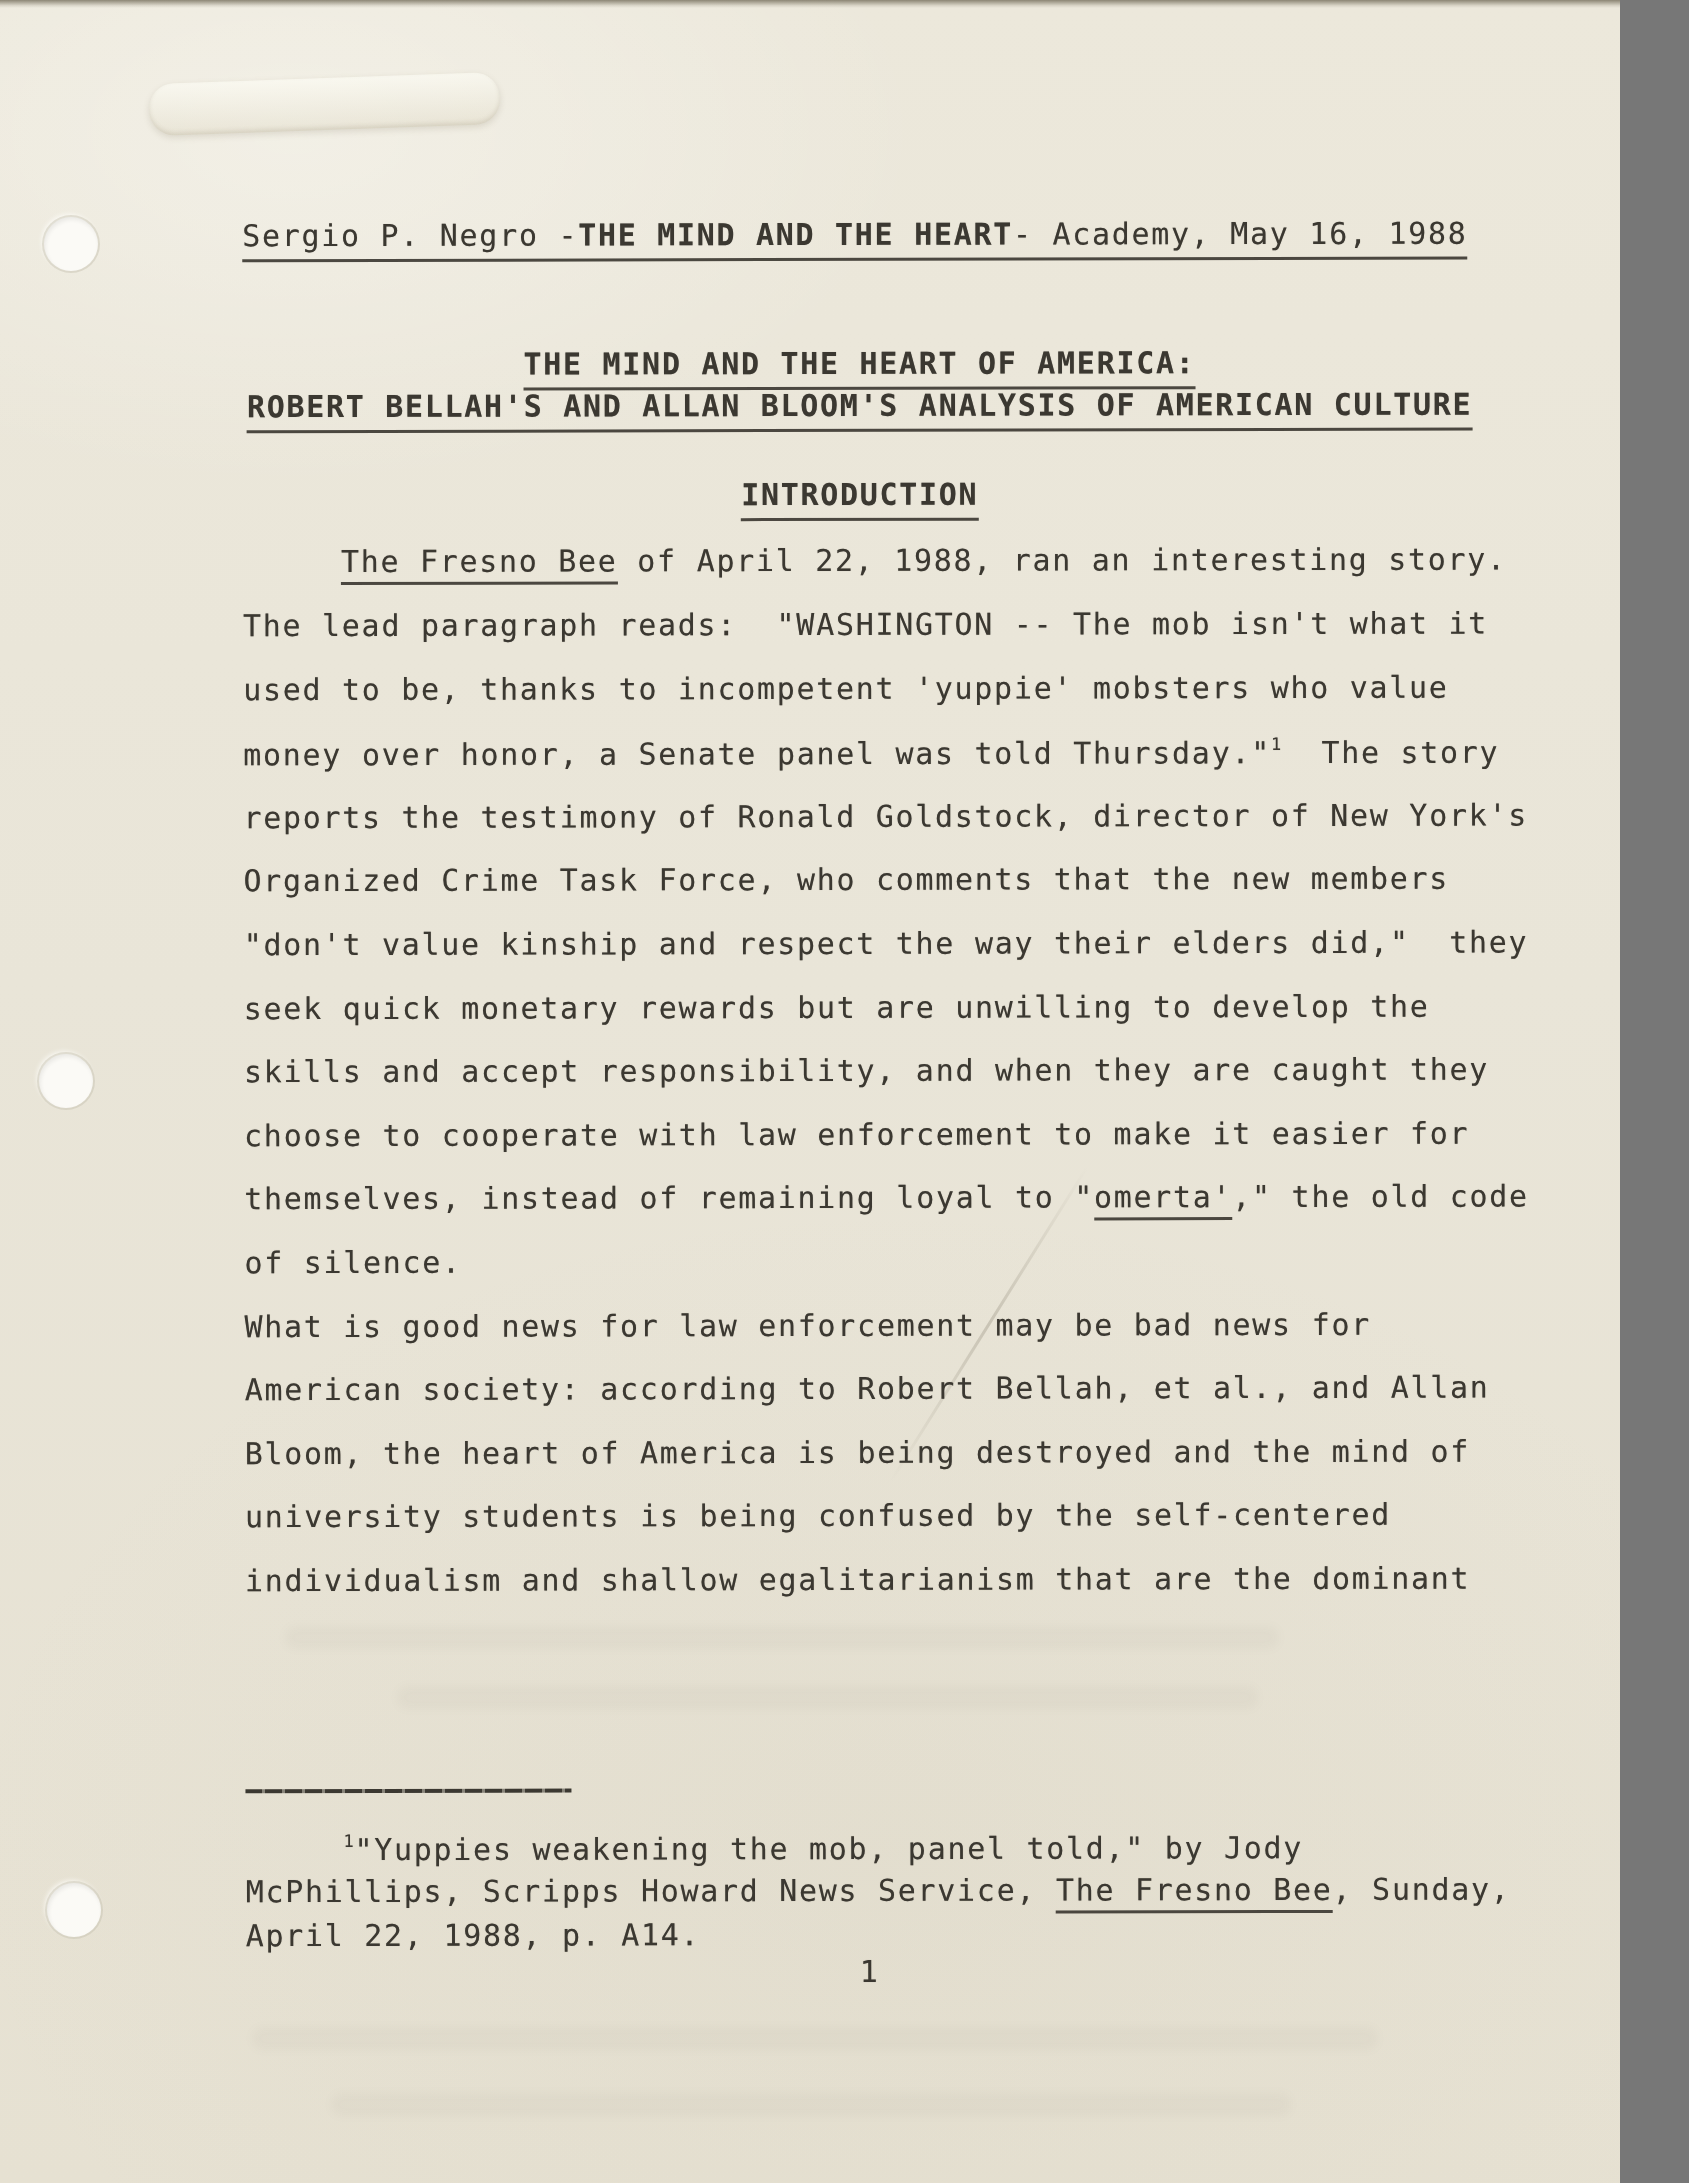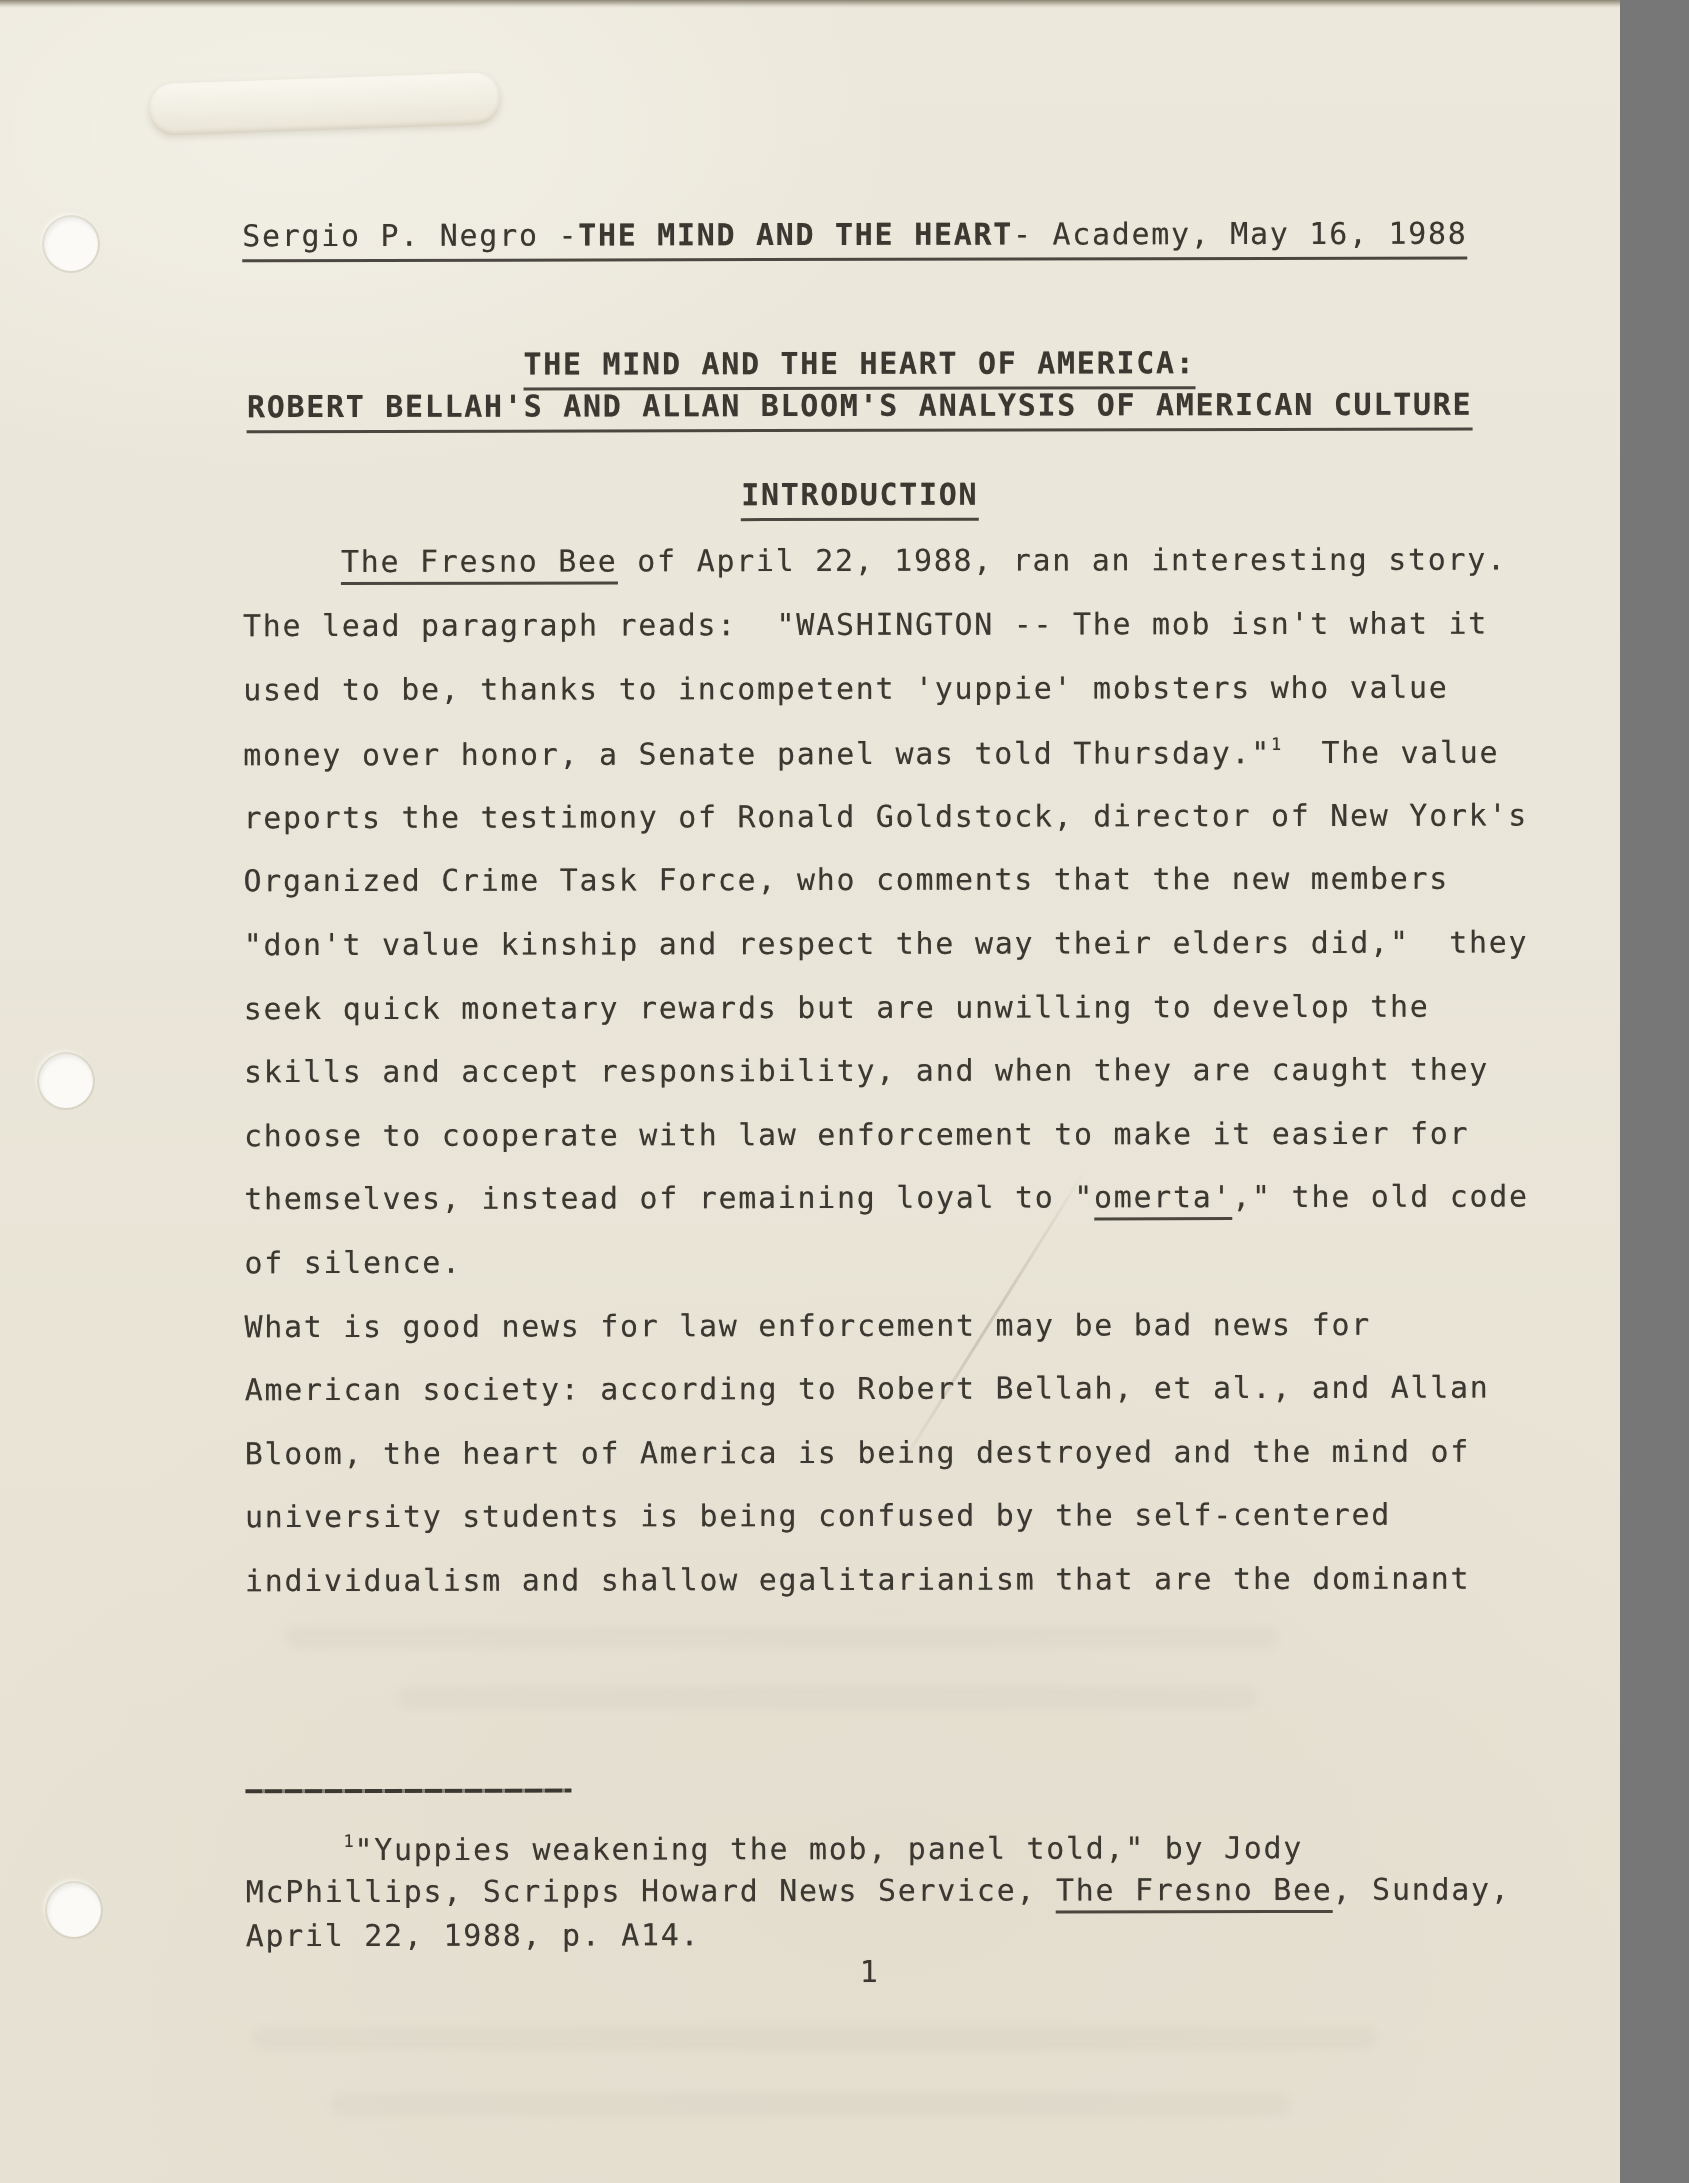--- a/index.html
+++ b/index.html
@@ -80,21 +80,21 @@
     <div class="line" style="top:217px;"><span class="u-head"><span>Sergio P. Negro -</span><span class="bold">THE MIND AND THE HEART</span><span>- Academy, May 16, 1988</span></span></div>
 
     <div class="line centered" style="top:346px;"><span class="u-head bold">THE MIND AND THE HEART OF AMERICA:</span></div>
     <div class="line centered" style="top:388px;"><span class="u-head bold">ROBERT BELLAH'S AND ALLAN BLOOM'S ANALYSIS OF AMERICAN CULTURE</span></div>
 
     <div class="line centered" style="top:477px;"><span class="u-head bold">INTRODUCTION</span></div>
 
     <div class="line indent" style="top:543px;"><span class="u">The Fresno Bee</span><span> of April 22, 1988, ran an interesting story.</span></div>
     <div class="line" style="top:607px;">The lead paragraph reads:  "WASHINGTON -- The mob isn't what it</div>
     <div class="line" style="top:671px;">used to be, thanks to incompetent 'yuppie' mobsters who value</div>
-    <div class="line" style="top:735px;"><span>money over honor, a Senate panel was told Thursday."</span><span class="sup">1</span><span>  The value</span></div>
+    <div class="line" style="top:735px;"><span>money over honor, a Senate panel was told Thursday."</span><span class="sup">1</span><span>  The story</span></div>
     <div class="line" style="top:799px;">reports the testimony of Ronald Goldstock, director of New York's</div>
     <div class="line" style="top:862px;">Organized Crime Task Force, who comments that the new members</div>
     <div class="line" style="top:926px;">"don't value kinship and respect the way their elders did,"  they</div>
     <div class="line" style="top:990px;">seek quick monetary rewards but are unwilling to develop the</div>
     <div class="line" style="top:1053px;">skills and accept responsibility, and when they are caught they</div>
     <div class="line" style="top:1117px;">choose to cooperate with law enforcement to make it easier for</div>
     <div class="line" style="top:1180px;"><span>themselves, instead of remaining loyal to "</span><span class="u">omerta'</span><span>," the old code</span></div>
     <div class="line" style="top:1244px;">of silence.</div>
 
     <div class="line" style="top:1308px;">What is good news for law enforcement may be bad news for</div>

